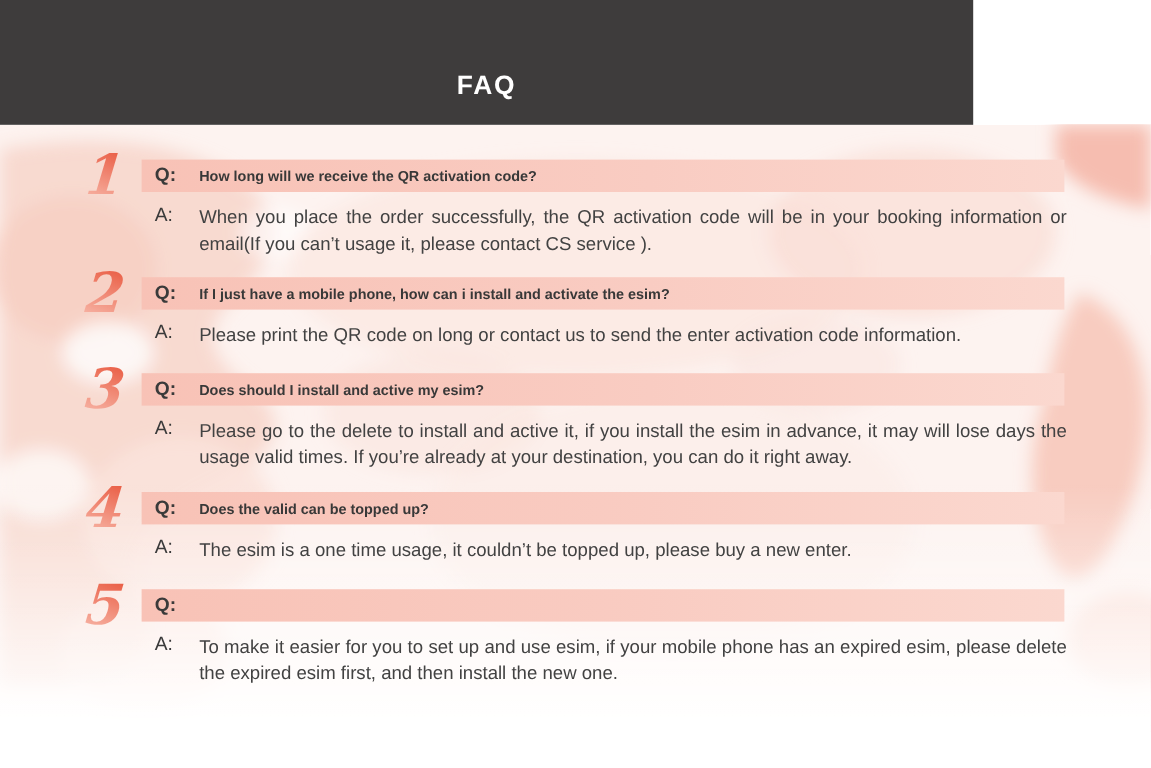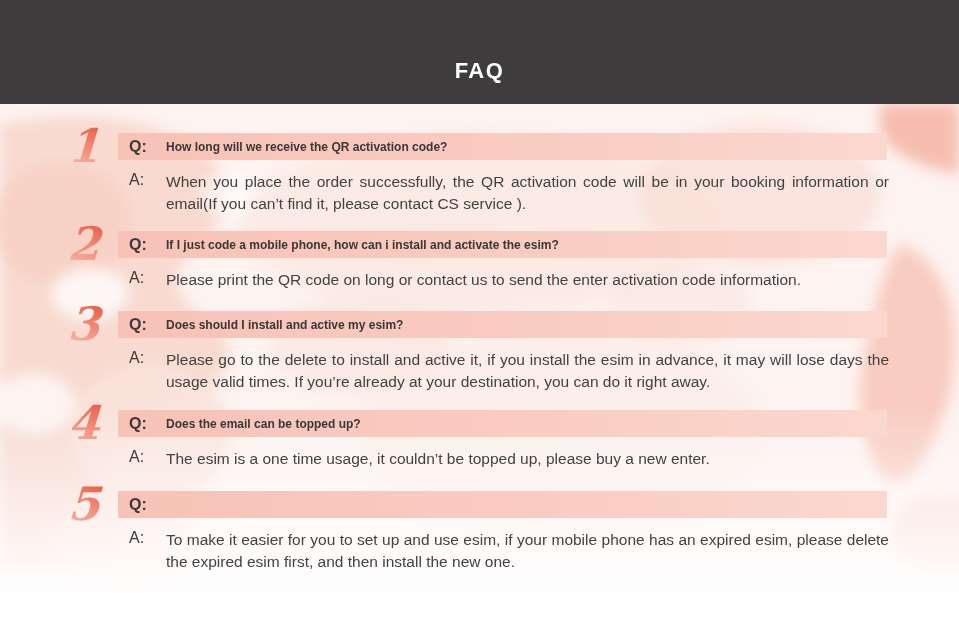--- a/index.html
+++ b/index.html
@@ -11,21 +11,21 @@
     height: 640px;
     overflow: hidden;
     background: #ffffff;
     font-family: "Liberation Sans", sans-serif;
   }
 
   
   .header {
     position: absolute;
     left: 0; top: 0;
-    width: 959px; height: 104px;
+    width: 811px; height: 104px;
     background: #3e3c3c;
     display: flex;
     align-items: center;
     justify-content: center;
   }
   .header-title {
     color: #ffffff;
     font-size: 22px;
     font-weight: bold;
     letter-spacing: 1.5px;
@@ -150,29 +150,29 @@
   </div>
 
   <div class="faq-item" style="top:133px">
     <div class="faq-num">1</div>
     <div class="q-bar">
       <span class="qa-label">Q:</span>
       <span class="q-text">How long will we receive the QR activation code?</span>
     </div>
     <div class="a-row">
       <span class="qa-label">A:</span>
-      <span class="a-text">When you place the order successfully, the QR activation code will be in your booking information or email(If you can’t find it, please contact CS service ).</span>
+      <span class="a-text">When you place the order successfully, the QR activation code will be in your booking information or email(If you can’t usage it, please contact CS service ).</span>
     </div>
   </div>
 
   <div class="faq-item" style="top:231px">
     <div class="faq-num">2</div>
     <div class="q-bar">
       <span class="qa-label">Q:</span>
-      <span class="q-text">If I just code a mobile phone, how can i install and activate the esim?</span>
+      <span class="q-text">If I just have a mobile phone, how can i install and activate the esim?</span>
     </div>
     <div class="a-row">
       <span class="qa-label">A:</span>
       <span class="a-text">Please print the QR code on long or contact us to send the enter activation code information.</span>
     </div>
   </div>
 
   <div class="faq-item" style="top:311px">
     <div class="faq-num">3</div>
     <div class="q-bar">
@@ -182,21 +182,21 @@
     <div class="a-row">
       <span class="qa-label">A:</span>
       <span class="a-text">Please go to the delete to install and active it, if you install the esim in advance, it may will lose days the usage valid times. If you’re already at your destination, you can do it right away.</span>
     </div>
   </div>
 
   <div class="faq-item" style="top:410px">
     <div class="faq-num">4</div>
     <div class="q-bar">
       <span class="qa-label">Q:</span>
-      <span class="q-text">Does the email can be topped up?</span>
+      <span class="q-text">Does the valid can be topped up?</span>
     </div>
     <div class="a-row">
       <span class="qa-label">A:</span>
       <span class="a-text">The esim is a one time usage, it couldn’t be topped up, please buy a new enter.</span>
     </div>
   </div>
 
   <div class="faq-item" style="top:491px">
     <div class="faq-num">5</div>
     <div class="q-bar">

